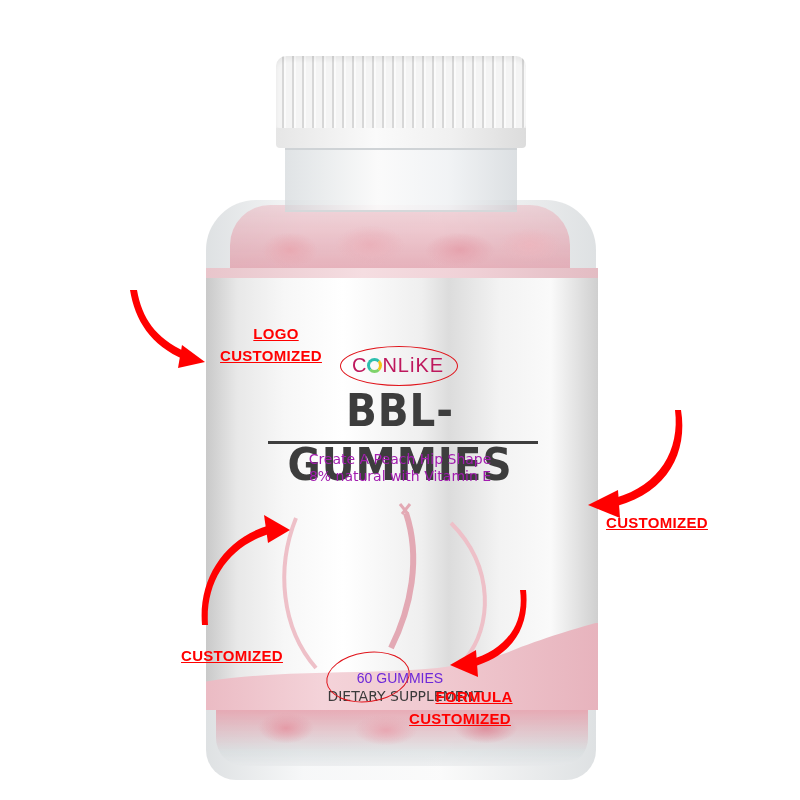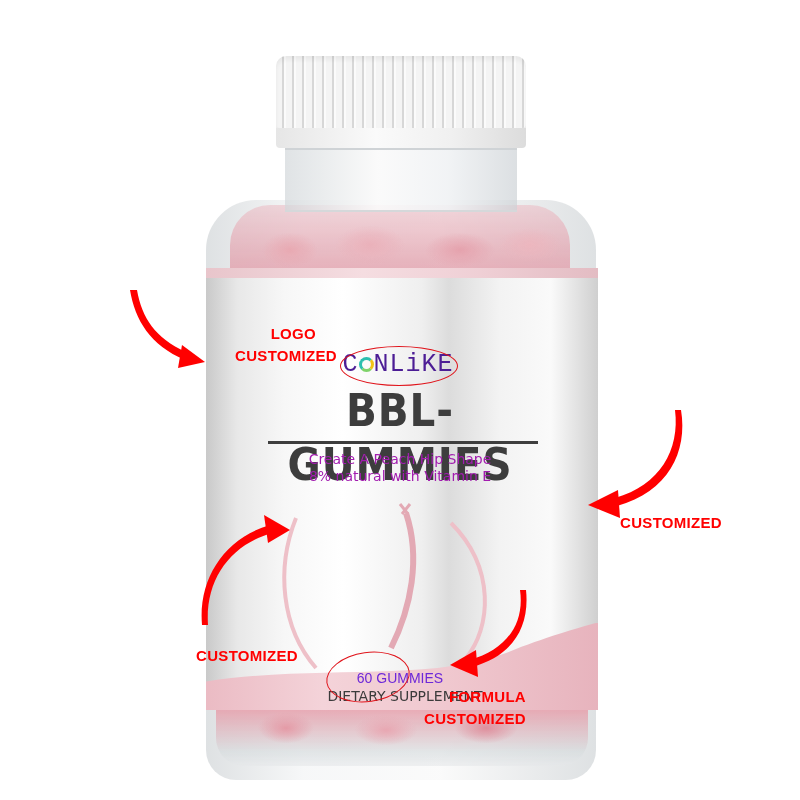--- a/index.html
+++ b/index.html
@@ -1,18 +1,18 @@
 <!DOCTYPE html>
 <html><head>
 <meta charset="utf-8">
 <style>
   html, body { margin:0; padding:0; }
   body { width:800px; height:800px; background:#ffffff; position:relative; overflow:hidden; font-family:"Liberation Sans", sans-serif; }
   .abs { position:absolute; }
-  .ann { position:absolute; color:#ff0000; font-weight:bold; font-size:15px; text-align:right; line-height:22px; font-family:"Liberation Sans", sans-serif; letter-spacing:0.3px; }
+  .ann { position:absolute; color:#ff0000; font-weight:bold; font-size:15px; text-align:center; line-height:22px; font-family:"Liberation Sans", sans-serif; letter-spacing:0.3px;text-decoration:underline; }
   .cap { left:276px; top:56px; width:250px; height:90px; border-radius:10px 10px 4px 4px;
     background: repeating-linear-gradient(90deg,#f4f4f4 0 6px,#d7d7d7 6px 8px,#fbfbfb 8px 10px);
     box-shadow: inset 0 -18px 0 #ececec, inset 0 4px 4px rgba(0,0,0,0.05); }
   .cap-band { left:276px; top:128px; width:250px; height:20px; background:linear-gradient(90deg,#e6e6e6,#fafafa 40%,#f0f0f0 70%,#dcdcdc); border-radius:0 0 4px 4px; }
   .neck { left:285px; top:148px; width:232px; height:60px; background:linear-gradient(90deg,rgba(210,215,218,0.7),rgba(250,250,250,0.9) 40%,rgba(240,242,244,0.9) 70%,rgba(205,210,214,0.7)); border-top:2px solid #cfd3d6; border-bottom:2px solid #d5d8da; }
   .body-jar { left:206px; top:200px; width:390px; height:580px; border-radius:50px 50px 30px 30px;
     background:linear-gradient(90deg,rgba(200,205,208,0.6),rgba(245,246,247,0.85) 25%,rgba(250,250,250,0.9) 60%,rgba(200,205,208,0.6)); }
   .gummies-top { left:230px; top:205px; width:340px; height:70px; border-radius:40px 40px 0 0;
     background: radial-gradient(ellipse 40px 25px at 60px 45px,#e8a9b2,transparent 70%),
                 radial-gradient(ellipse 50px 28px at 140px 40px,#eab1ba,transparent 70%),
@@ -22,21 +22,21 @@
   .label { left:206px; top:268px; width:392px; height:442px;
     background:linear-gradient(90deg,#c9c9c9 0%,#e8e8e8 8%,#f7f7f7 20%,#ffffff 35%,#efefef 55%,#dcdcdc 62%,#f3f3f3 75%,#fafafa 88%,#cfcfcf 100%); overflow:hidden; }
   .label-top-band { left:0; top:0; width:392px; height:10px; background:linear-gradient(90deg,#e8c5cb,#f5dde1 40%,#efcfd5 70%,#e3bcc3); }
   .label-bottom-wave { left:-10px; top:355px; width:420px; height:100px; background:linear-gradient(90deg,#eab9c2,#f4d3d9 30%,#f0c8cf 60%,#e6b1bb); border-radius:0; clip-path: path('M0 60 C 120 40, 230 60, 310 30 C 360 10, 400 0, 420 -5 L 420 100 L 0 100 Z'); }
   .gummies-bottom { left:216px; top:708px; width:372px; height:58px; border-radius:0 0 28px 28px;
     background: radial-gradient(ellipse 40px 22px at 70px 20px,#e49aa6,transparent 70%),
                 radial-gradient(ellipse 45px 22px at 170px 22px,#e8a7b2,transparent 70%),
                 radial-gradient(ellipse 45px 22px at 270px 20px,#de8e9c,transparent 70%),
                 linear-gradient(180deg,rgba(230,160,172,0.9),rgba(215,220,222,0.7) 75%,rgba(230,232,234,0.6)); }
   .logo-ellipse { left:340px; top:346px; width:116px; height:38px; border:1.5px solid #e0141b; border-radius:50%; }
-  .logo-text { left:340px; top:350px; width:116px; text-align:center; font-size:25px; color:#4c1d95; letter-spacing:1px; line-height:30px;font-family:Liberation Mono, monospace; }
+  .logo-text { left:340px; top:350px; width:116px; text-align:center; font-size:20px; color:#be185d; letter-spacing:1px; line-height:30px; }
   .logo-o { display:inline-block; width:15px; height:15px; border-radius:50%; border:3px solid #2bbfae; border-right-color:#f2c316; border-bottom-color:#7fd36a; box-sizing:border-box; vertical-align:-1px; }
   .title { left:230px; top:384px; width:340px; text-align:center; font-size:44px; font-weight:bold; color:#3d3d3d; letter-spacing:1px; font-family:"DejaVu Sans", sans-serif; line-height:54px; transform:scaleX(0.92); }
   .title-rule { left:268px; top:441px; width:270px; height:3px; background:#3e3e3e; }
   .sub { left:240px; width:320px; text-align:center; font-size:14px; color:#a21caf; font-family:"DejaVu Sans", sans-serif; line-height:17px; }
   .count { left:300px; top:670px; width:200px; text-align:center; font-size:14px; color:#6d28d9; font-family:Liberation Sans, sans-serif; line-height:17px; }
   .dietary { left:270px; top:688px; width:270px; text-align:center; font-size:14px; color:#3b3b3b; font-family:"DejaVu Sans", sans-serif; line-height:17px; }
   .count-ellipse { left:326px; top:652px; width:82px; height:48px; border:1.2px solid #e0141b; border-radius:50%; transform:rotate(-8deg); }
 </style>
 </head>
 <body>

